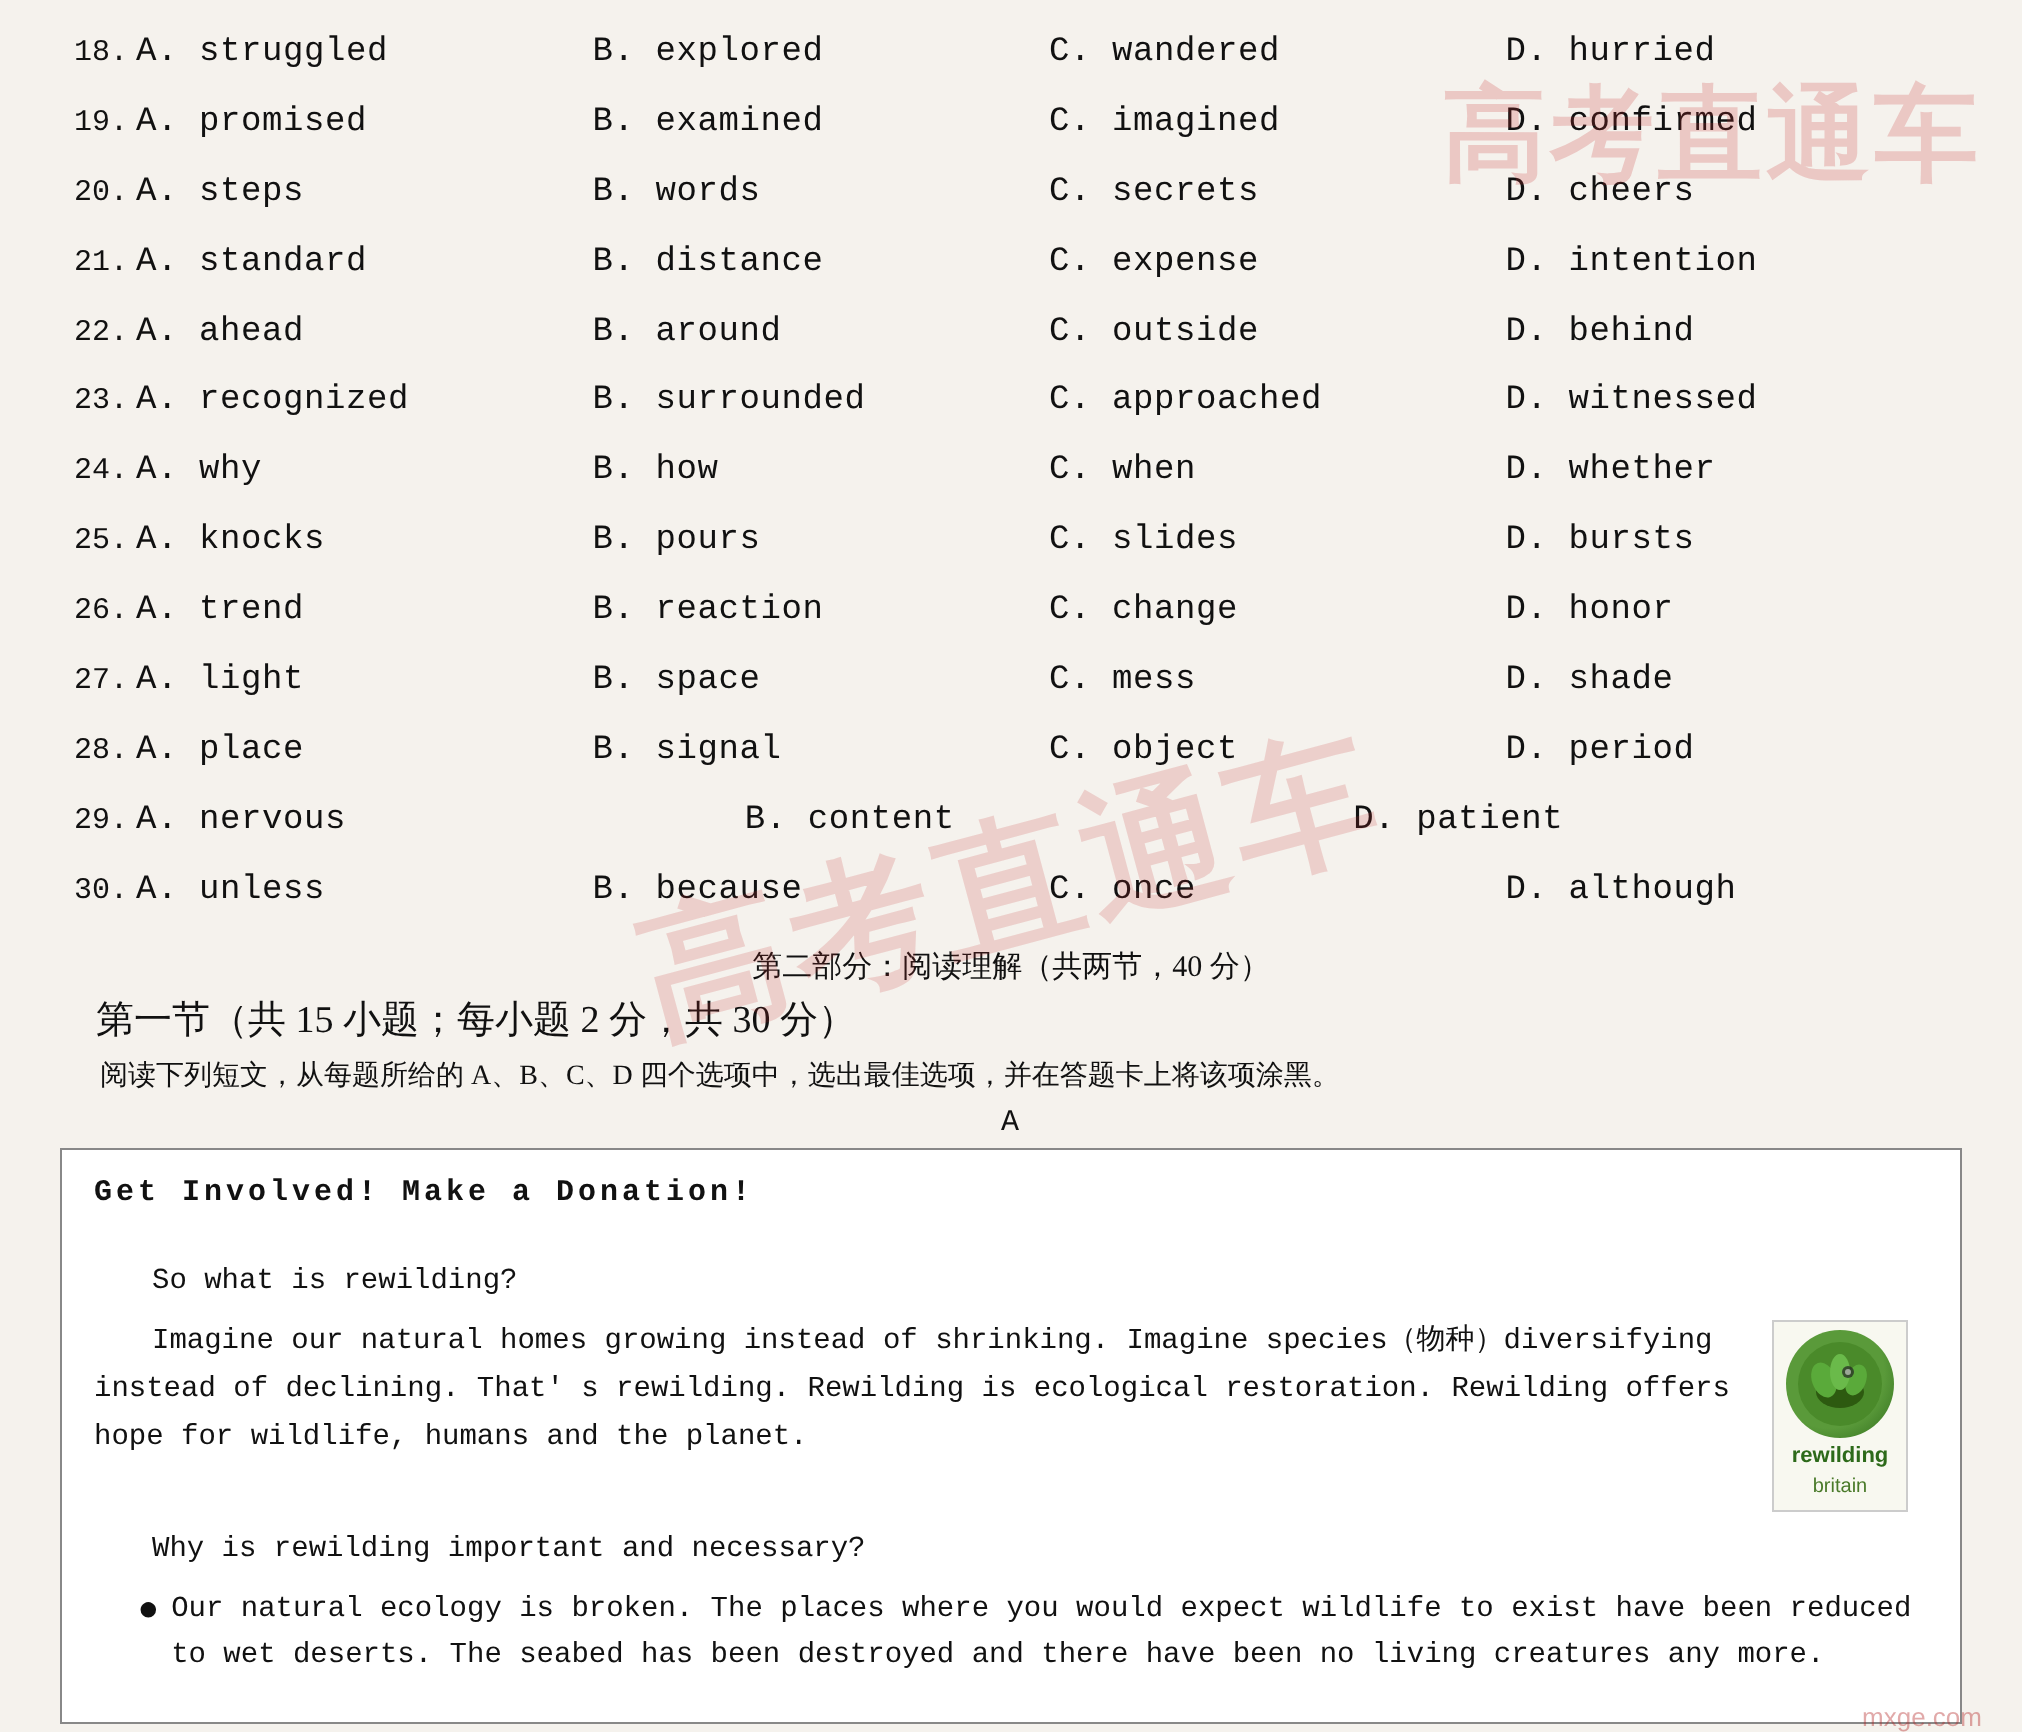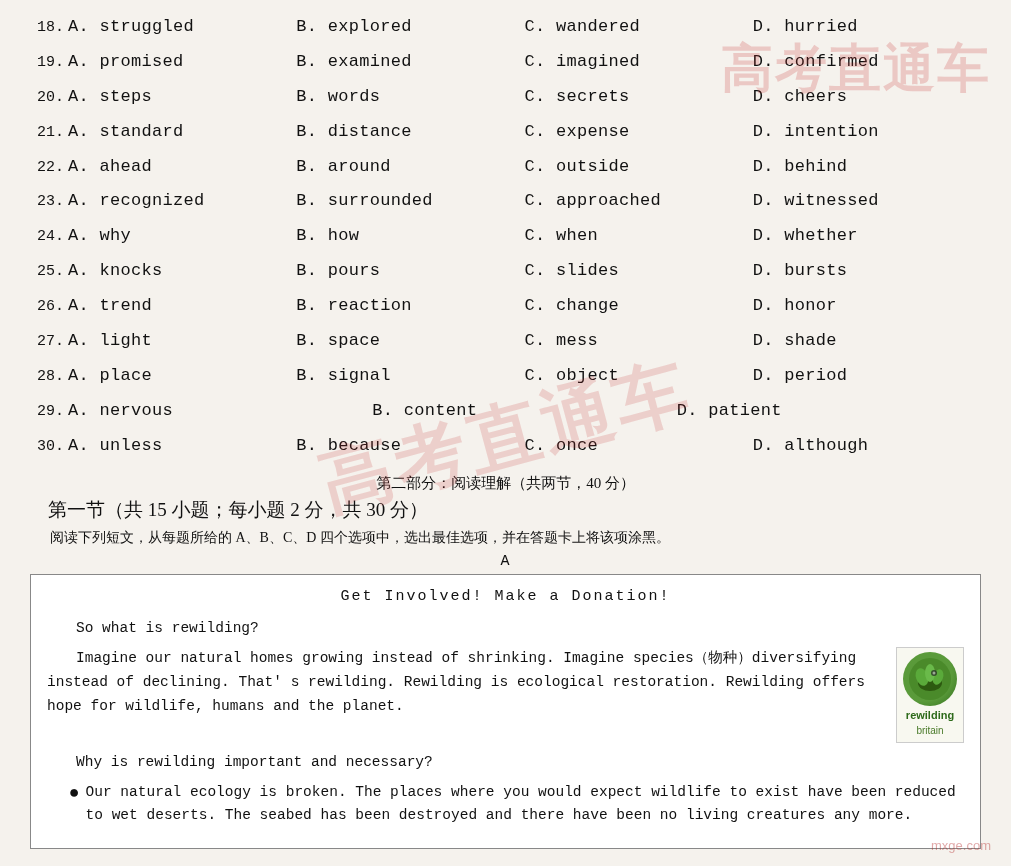--- a/index.html
+++ b/index.html
@@ -112,24 +112,24 @@
     .article-box {
       border: 1.5px solid #888;
       margin: 4px 0;
       padding: 10px 16px 14px 16px;
       background: #fff;
       font-size: 14.5px;
       line-height: 1.65;
       position: relative;
     }
     .article-title {
-      text-align: center;
-      font-weight: normal;
+      text-align: left;
+      font-weight: bold;
       letter-spacing: 2px;
-      margin-bottom: 8px;
+      margin-bottom: 21px;
       font-size: 15px;
     }
     .article-para {
       margin-bottom: 6px;
       text-indent: 2em;
       font-size: 14.5px;
     }
     .article-bullet {
       margin-bottom: 6px;
       padding-left: 1.5em;
@@ -137,21 +137,21 @@
       display: flex;
       align-items: flex-start;
     }
     .bullet-dot {
       margin-right: 6px;
       font-size: 18px;
       line-height: 1.4;
     }
     .rewilding-logo {
       float: right;
-      margin: 0 0 8px 14px;
+      margin: 0 10px 8px 14px;
       text-align: center;
       font-size: 11px;
       color: #555;
       font-family: Arial, sans-serif;
       border: 1px solid #ccc;
       padding: 4px 6px;
       background: #f8f8f0;
       line-height: 1.4;
     }
     .logo-circle {

